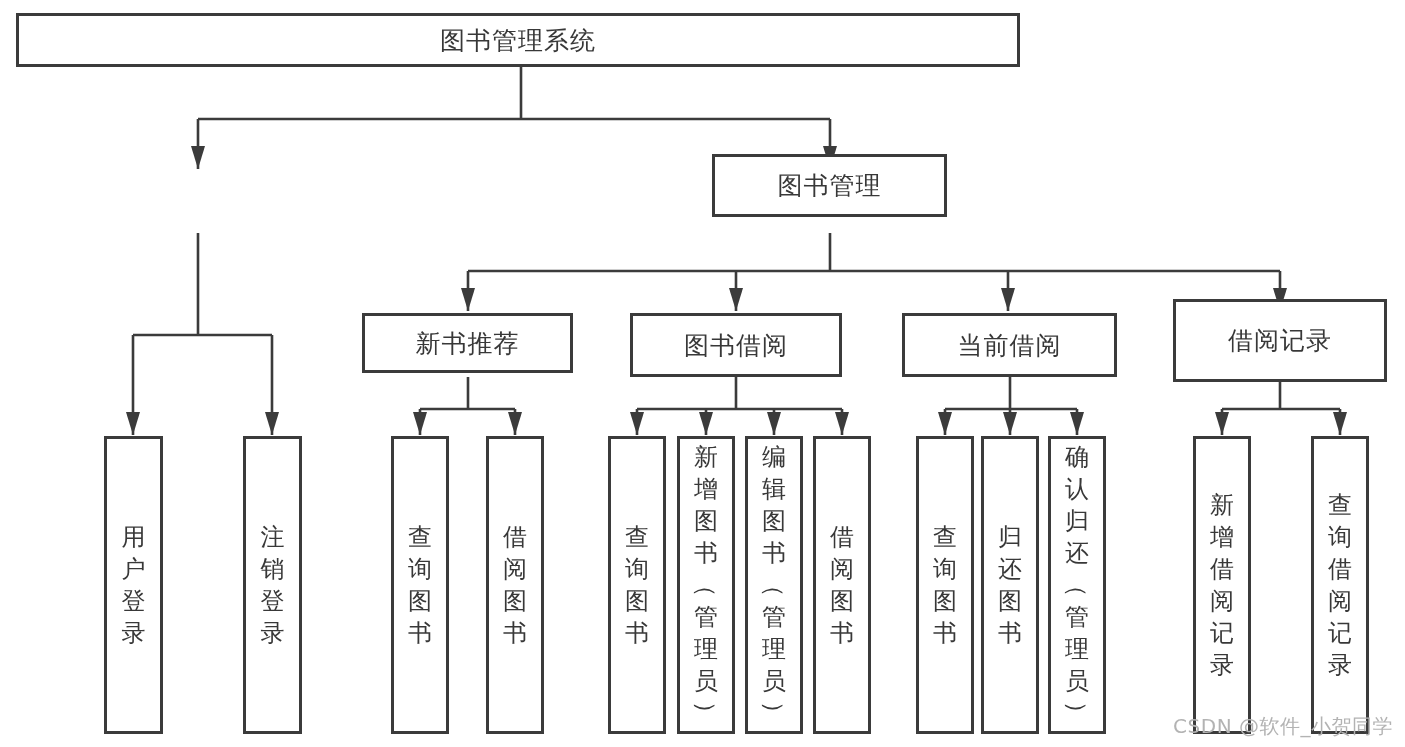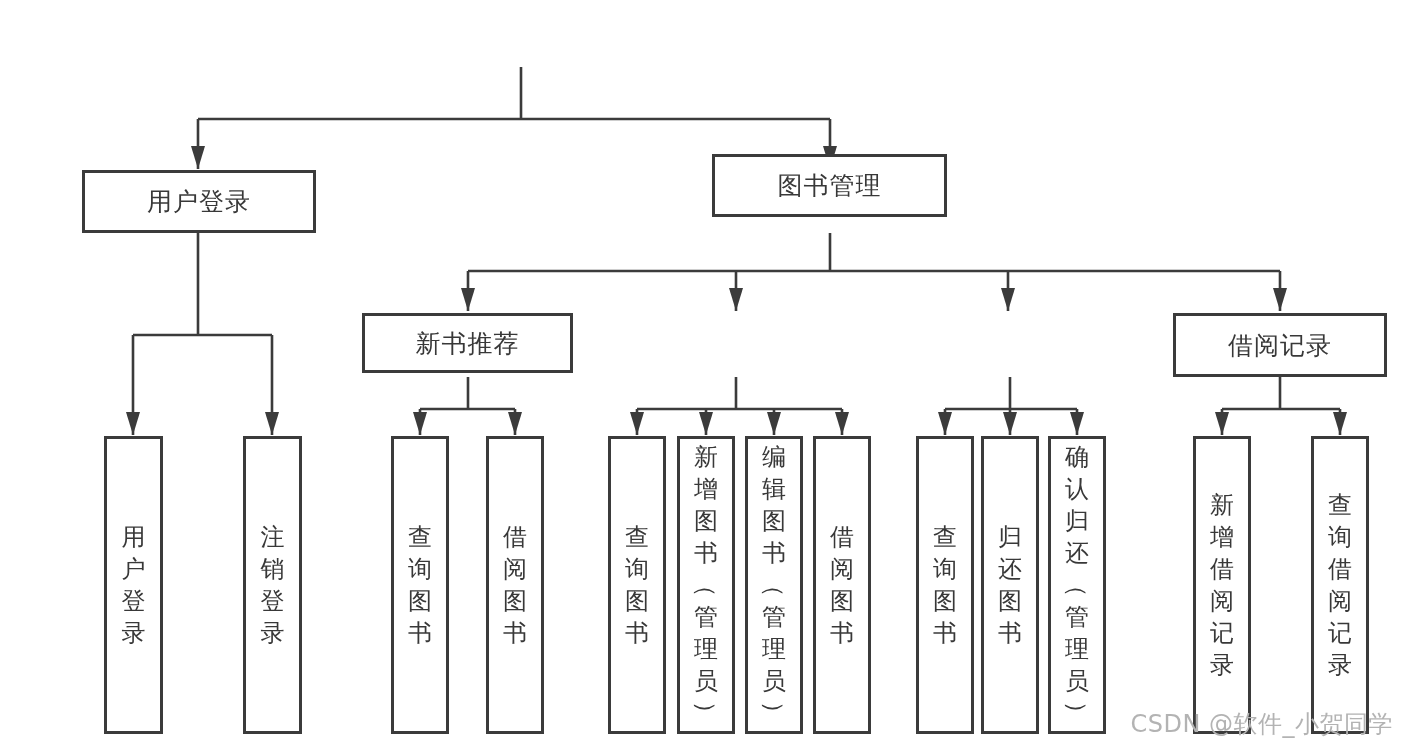--- a/index.html
+++ b/index.html
@@ -40,21 +40,21 @@
     display: block;
     height: 32px;
     line-height: 32px;
     text-align: center;
   }
   .box.v span.rot { transform: rotate(90deg); }
   .watermark {
     position: absolute;
     right: 12px;
     bottom: 7px;
-    font-size: 24px;
+    font-size: 20px;
     color: #b3b3b3;
     letter-spacing: 0.5px;
     z-index: 3;
     white-space: nowrap;
   }
 </style>
 </head>
 <body>
 
 <div class="stage">
@@ -92,26 +92,28 @@
       <polygon points="767,412 781,412 774,435"></polygon>
       <polygon points="835,412 849,412 842,435"></polygon>
       <polygon points="938,412 952,412 945,435"></polygon>
       <polygon points="1003,412 1017,412 1010,435"></polygon>
       <polygon points="1070,412 1084,412 1077,435"></polygon>
       <polygon points="1215,412 1229,412 1222,435"></polygon>
       <polygon points="1333,412 1347,412 1340,435"></polygon>
     </g>
   </svg>
 
-
-  <div class="box h" style="left:82px; top:170px; width:234px; height:63px">用户登录</div>
+  <div class="box h" style="left:16px; top:13px; width:1004px; height:54px">图书管理系统</div>
+
   <div class="box h" style="left:712px; top:154px; width:235px; height:63px">图书管理</div>
 
   <div class="box h" style="left:362px; top:313px; width:211px; height:60px">新书推荐</div>
-  <div class="box h" style="left:1173px; top:313px; width:214px; height:64px">借阅记录</div>
+  <div class="box h" style="left:630px; top:313px; width:212px; height:64px">图书借阅</div>
+  <div class="box h" style="left:902px; top:313px; width:215px; height:64px">当前借阅</div>
+  <div class="box h" style="left:1173px; top:299px; width:214px; height:83px">借阅记录</div>
 
   <div class="box v" style="left:104px; top:436px; width:59px; height:298px">
       <span>用</span>
       <span>户</span>
       <span>登</span>
       <span>录</span>
     </div>
   <div class="box v" style="left:243px; top:436px; width:59px; height:298px">
       <span>注</span>
       <span>销</span>

